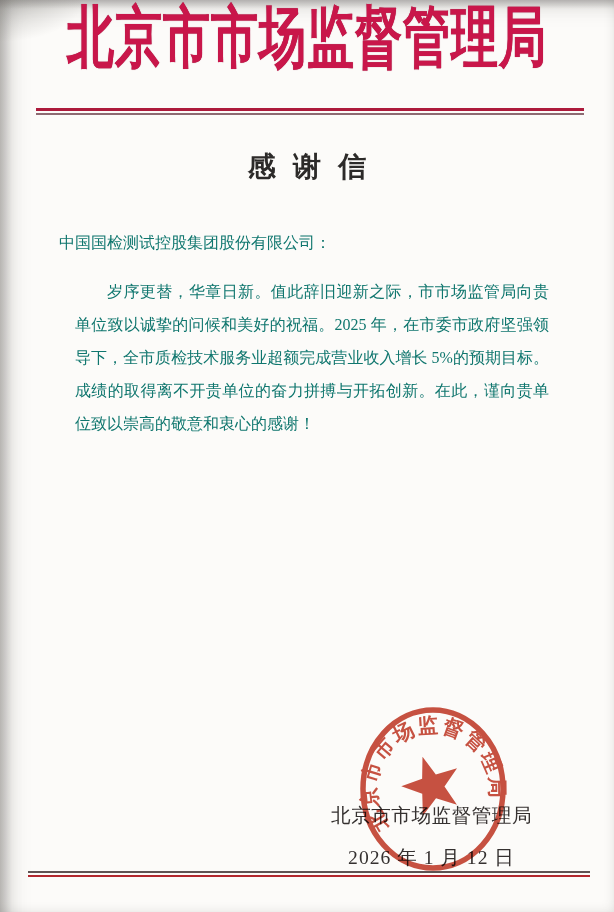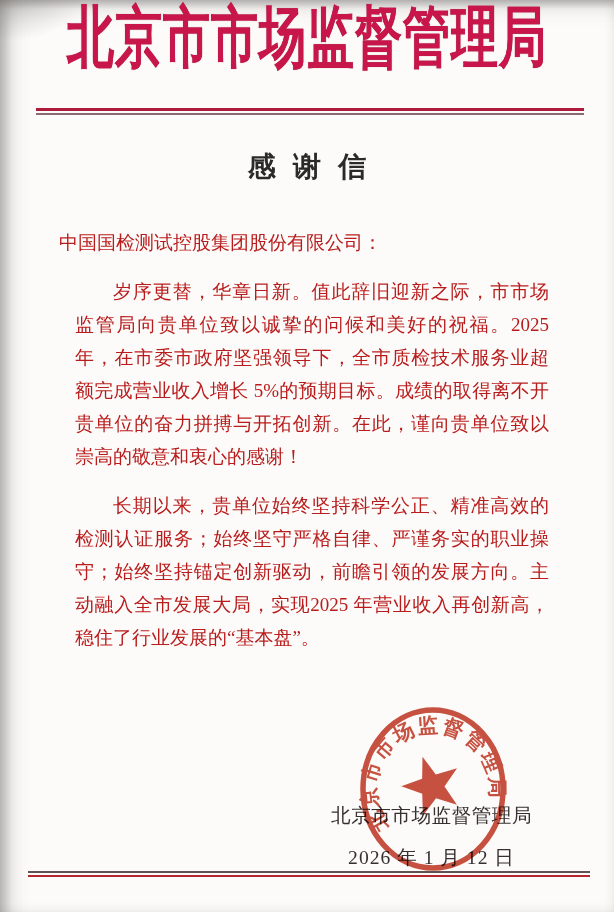--- a/index.html
+++ b/index.html
@@ -45,22 +45,22 @@
     position:absolute;top:148px;left:0;width:614px;
     text-align:center;
     font-size:28px;
     font-weight:bold;
     color:#2c2a29;
     letter-spacing:.62em;
     text-indent:.62em;
   }
   .body-text{
     position:absolute;top:226px;left:59px;width:506px;
-    color:#b91c1c;
-    font-size:19px;
+    color:#0f766e;
+    font-size:16px;
     line-height:33px;
     text-align:justify;
   }
   .recipient{margin:0 0 0 0;}
   .body-text p{margin:16px;text-indent:2em;}
   .closing{
     position:absolute;top:795px;right:82px;
     text-align:center;
     color:#353130;
     font-size:19.6px;
@@ -96,21 +96,20 @@
     <div class="thick"></div>
     <div class="gap"></div>
     <div class="thin"></div>
   </div>
 
   <div class="doc-title">感谢信</div>
 
   <div class="body-text">
     <div class="recipient">中国国检测试控股集团股份有限公司：</div>
     <p>岁序更替，华章日新。值此辞旧迎新之际，市市场监管局向贵单位致以诚挚的问候和美好的祝福。2025 年，在市委市政府坚强领导下，全市质检技术服务业超额完成营业收入增长 5%的预期目标。成绩的取得离不开贵单位的奋力拼搏与开拓创新。在此，谨向贵单位致以崇高的敬意和衷心的感谢！</p>
-    <p>长期以来，贵单位始终坚持科学公正、精准高效的检测认证服务；始终坚守严格自律、严谨务实的职业操守；始终坚持锚定创新驱动，前瞻引领的发展方向。主动融入全市发展大局，实现2025 年营业收入再创新高，稳住了行业发展的“基本盘”。</p>
   </div>
 
   <div class="closing">
     <div class="agency">北京市市场监督管理局</div>
     <div class="date">2026 年 1 月 12 日</div>
   </div>
 
   <svg class="seal" viewBox="0 0 152 172" xmlns="http://www.w3.org/2000/svg">
     <g stroke="none">
       <ellipse cx="76" cy="86" rx="70" ry="79" fill="none" stroke="#c23a28" stroke-width="5.5"></ellipse>

